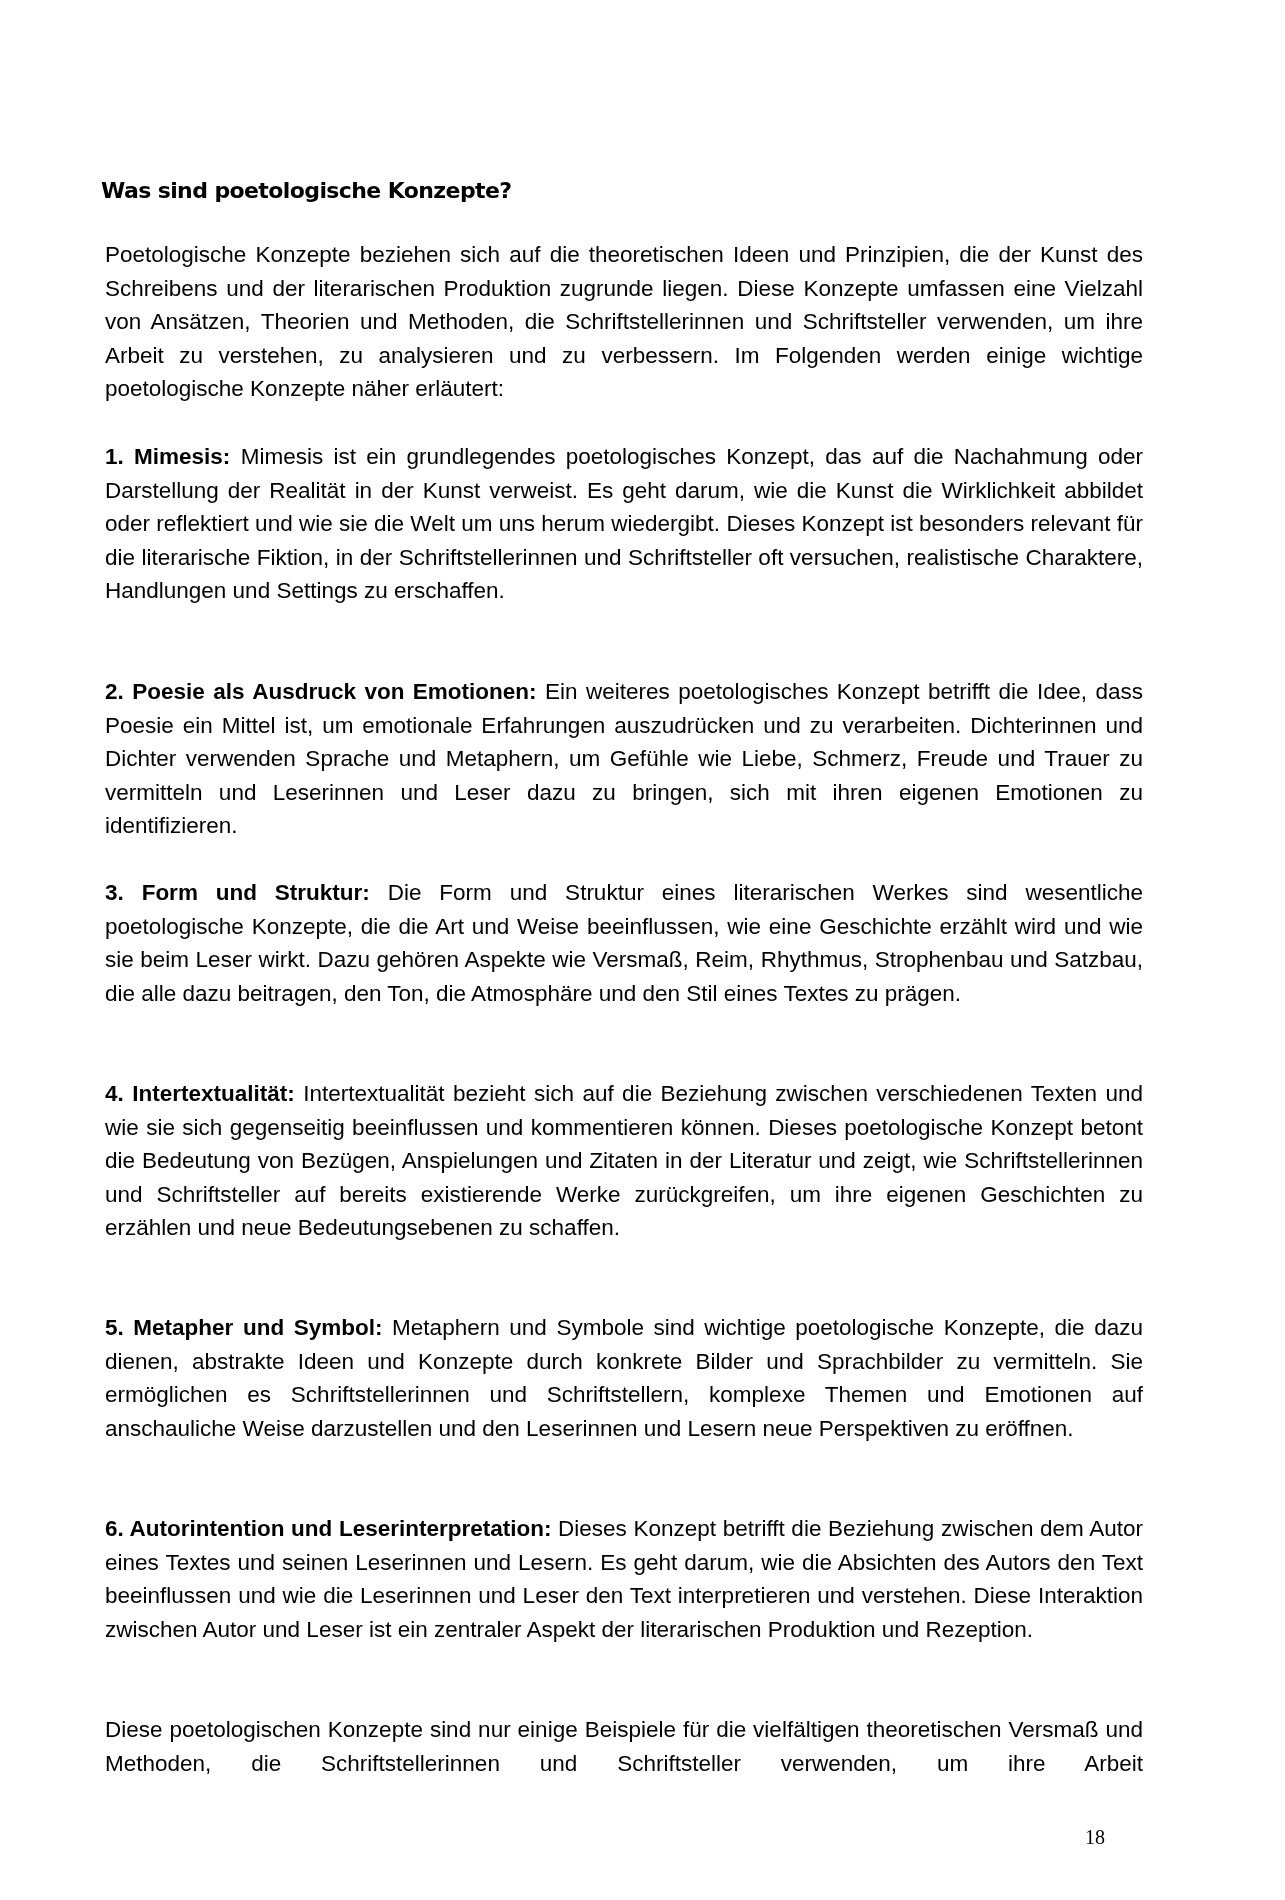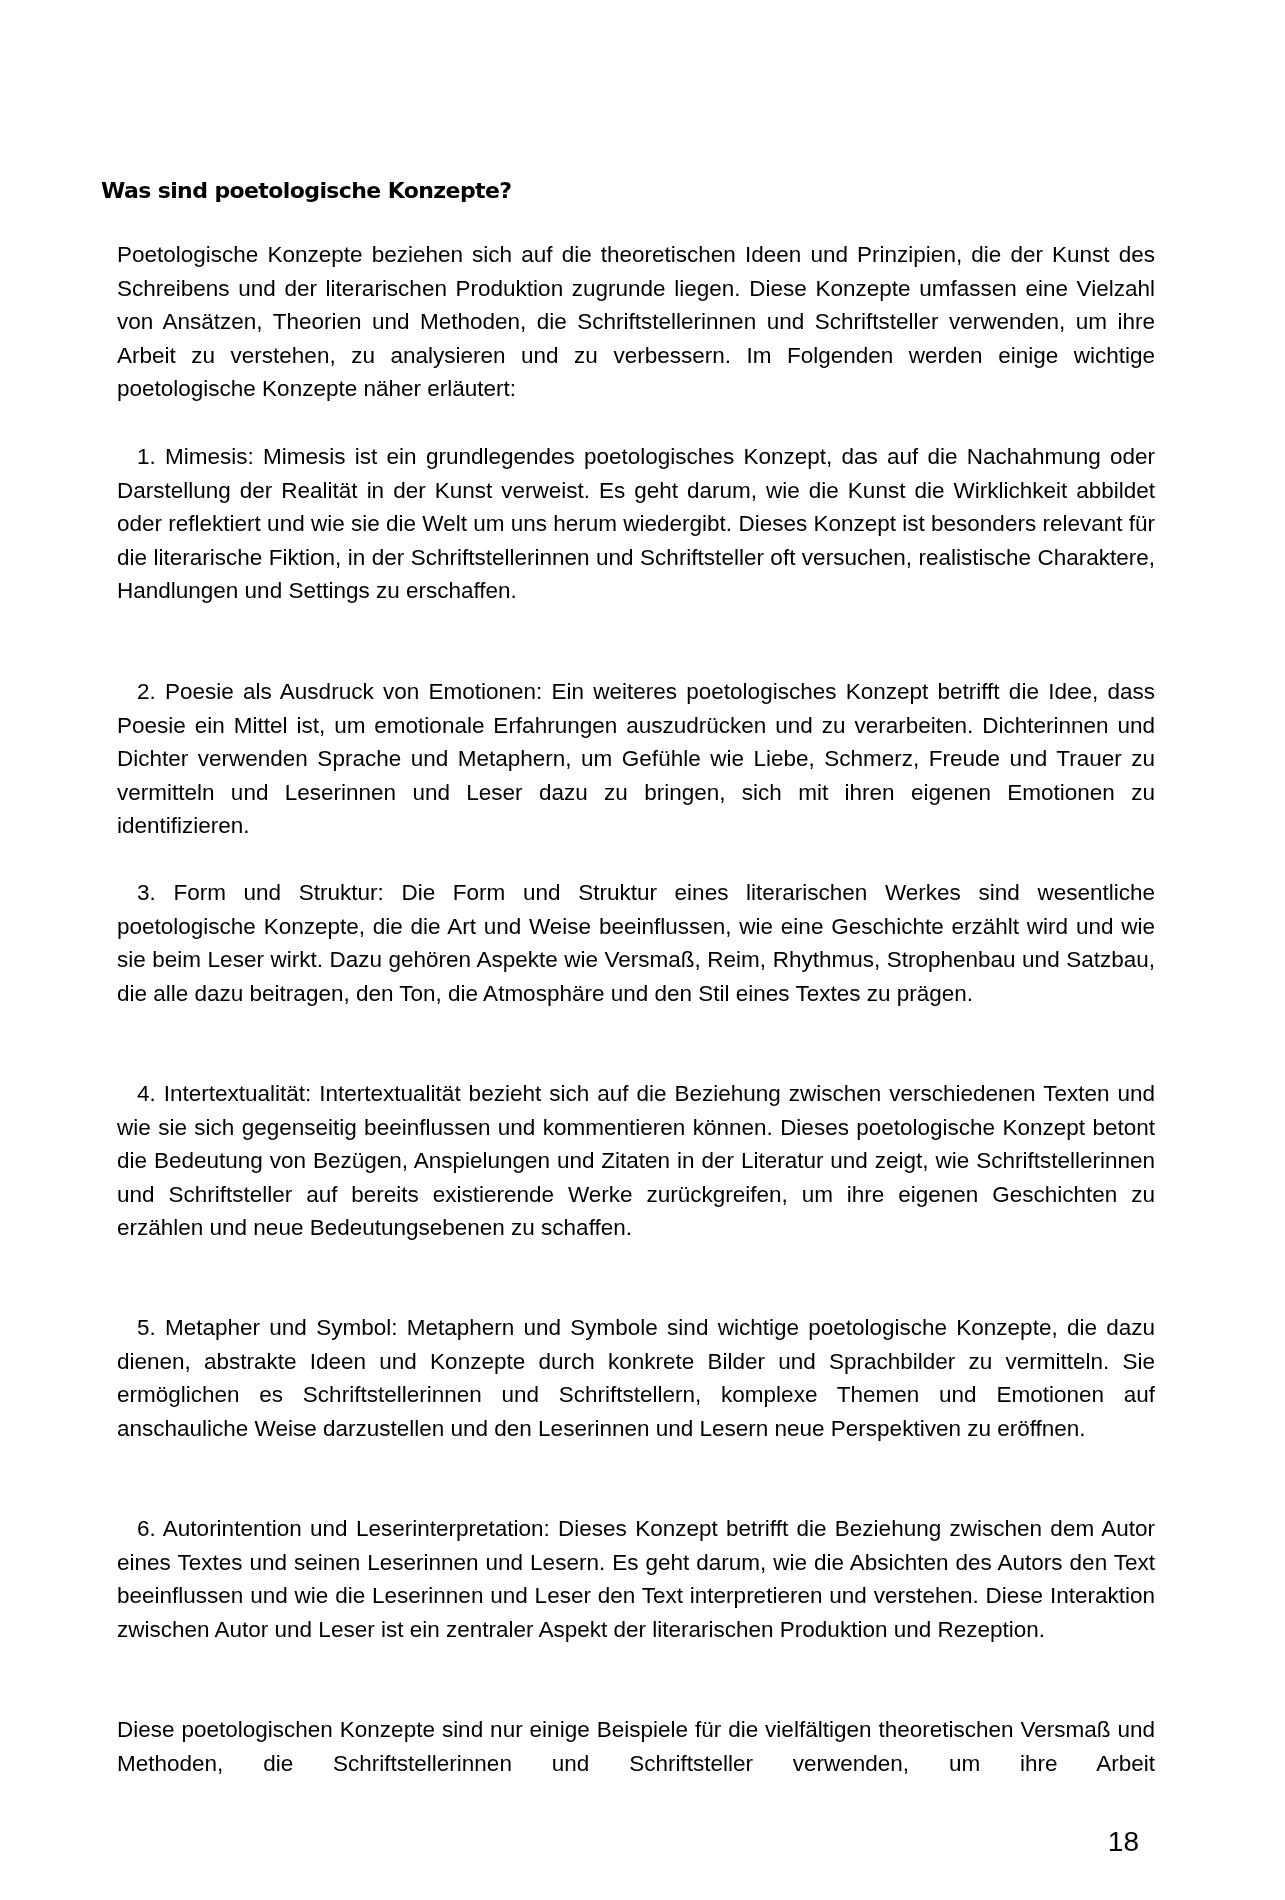--- a/index.html
+++ b/index.html
@@ -7,27 +7,27 @@
   .page {
     position: absolute; left: 101px; top: 0; width: 1038px;
     font-family: "Liberation Sans", sans-serif; color: #000;
   }
   .heading {
     position: absolute; top: 178px; left: 0;
     font-family: "DejaVu Sans", sans-serif; font-weight: bold;
     font-size: 22px; letter-spacing: -0.6px; margin: 0; text-align: right;
   }
   .para {
-    position: absolute; left: 16px; width: 1038px; margin: 0;
+    position: absolute; left: 4px; width: 1038px; margin: 0;
     font-size: 22.5px; line-height: 33.6px; text-align: justify;
   }
-  .para b { font-weight: normal; margin-left: 20px; }
+  .para b { font-weight: bold; }
   .page-number {
     position: absolute; left: 1085px; top: 1826px; width: 54px;
-    font-family: Liberation Sans, sans-serif; font-size: 28px; text-align: right;
+    font-family: Liberation Serif, serif; font-size: 20px; 
   }
 </style>
 </head>
 <body>
 
 <div class="page">
   <h2 class="heading">Was sind poetologische Konzepte?</h2>
 
   <p class="para" style="top:238px">Poetologische Konzepte beziehen sich auf die theoretischen Ideen und Prinzipien, die der Kunst des Schreibens und der literarischen Produktion zugrunde liegen. Diese Konzepte umfassen eine Vielzahl von Ansätzen, Theorien und Methoden, die Schriftstellerinnen und Schriftsteller verwenden, um ihre Arbeit zu verstehen, zu analysieren und zu verbessern. Im Folgenden werden einige wichtige poetologische Konzepte näher erläutert:</p>
 

